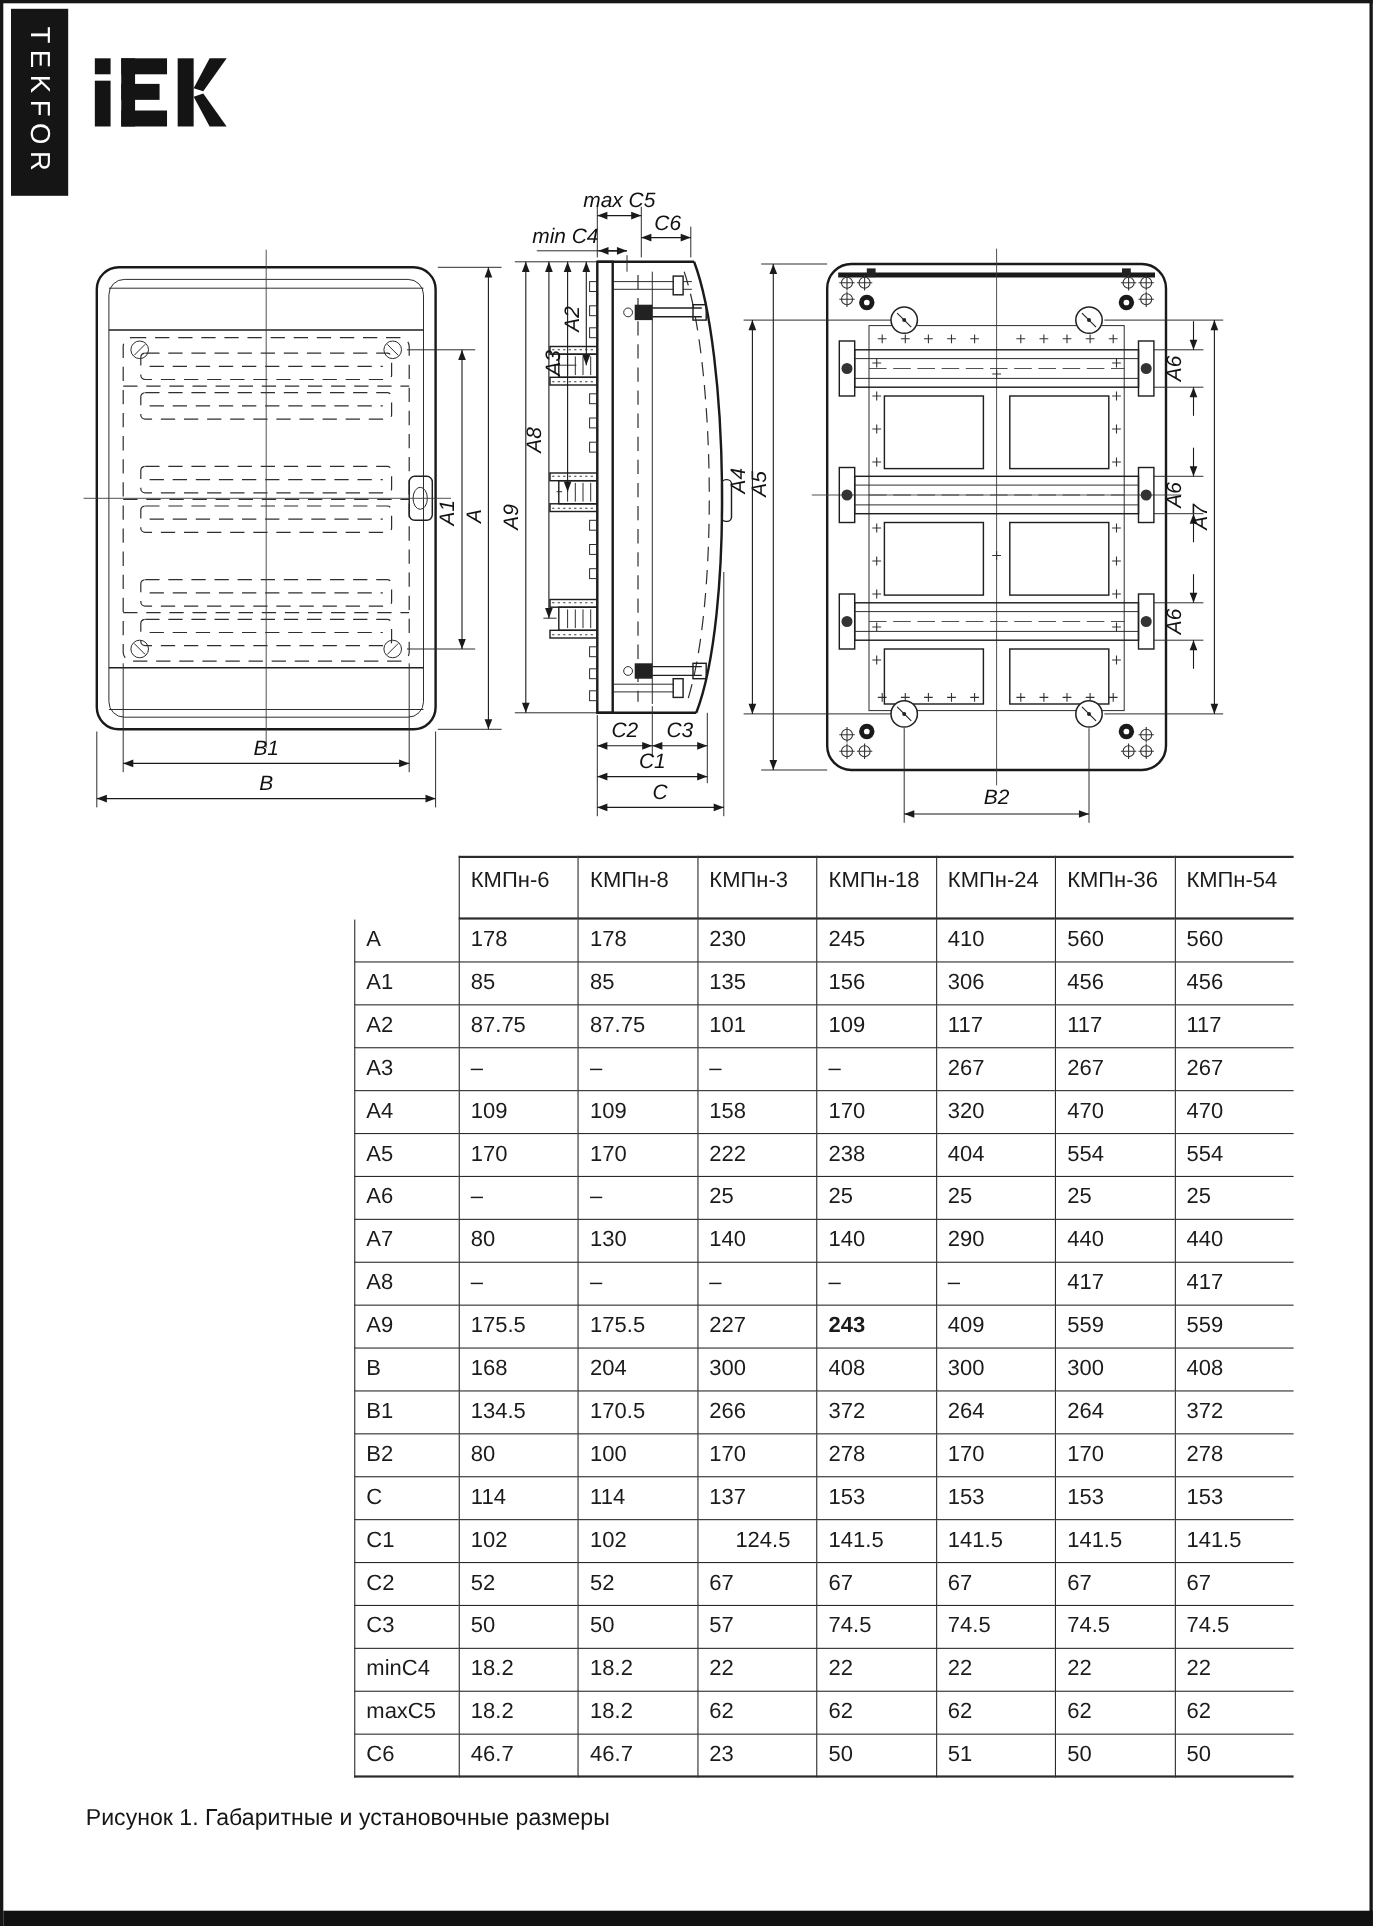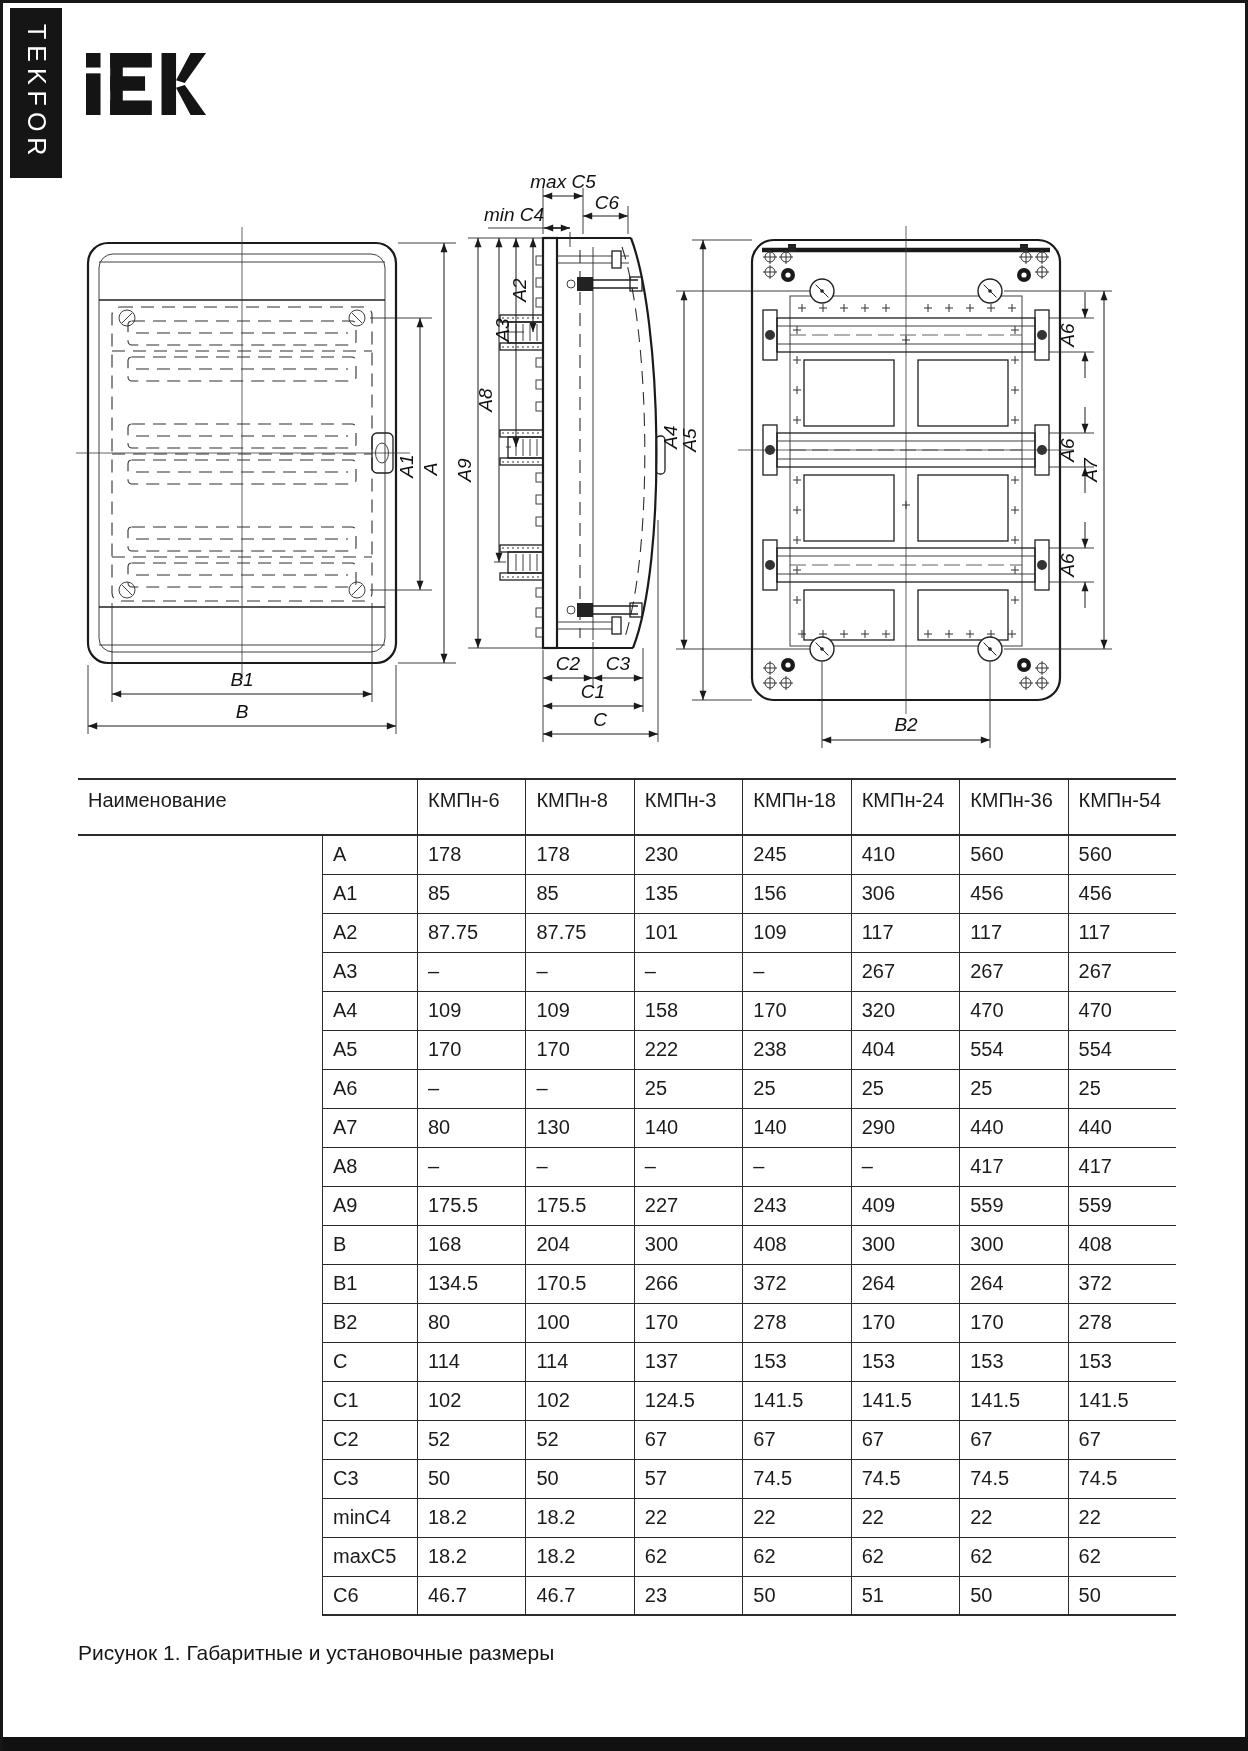--- a/index.html
+++ b/index.html
@@ -423,21 +423,20 @@
 
       <line class="ext" x1="822" y1="662" x2="822" y2="748"></line>
       <line class="ext" x1="990" y1="662" x2="990" y2="748"></line>
       <line class="dim" x1="822" y1="740" x2="990" y2="740" marker-start="url(#ar)" marker-end="url(#ar)"></line>
       <text class="dimlbl" x="906" y="731" text-anchor="middle">B2</text>
     </g>
   </g>
 </svg>
 
 <div class="table-wrap" id="dim-table">
-    <div class="cell th" style="grid-area: 1 / 1 / auto / span 2;">Наименование</div>
     <div class="cell th model-h" style="grid-area: 1 / 3;">КМПн-6</div>
     <div class="cell th model-h" style="grid-area: 1 / 4;">КМПн-8</div>
     <div class="cell th model-h" style="grid-area: 1 / 5;">КМПн-3</div>
     <div class="cell th model-h" style="grid-area: 1 / 6;">КМПн-18</div>
     <div class="cell th model-h" style="grid-area: 1 / 7;">КМПн-24</div>
     <div class="cell th model-h" style="grid-area: 1 / 8;">КМПн-36</div>
     <div class="cell th model-h" style="grid-area: 1 / 9;">КМПн-54</div>
     <div class="cell dim-cell" style="grid-area: 2 / 2;">A</div>
     <div class="cell val-cell" style="grid-area: 2 / 3;">178</div>
     <div class="cell val-cell" style="grid-area: 2 / 4;">178</div>
@@ -507,21 +506,21 @@
     <div class="cell val-cell" style="grid-area: 10 / 4;">–</div>
     <div class="cell val-cell" style="grid-area: 10 / 5;">–</div>
     <div class="cell val-cell" style="grid-area: 10 / 6;">–</div>
     <div class="cell val-cell" style="grid-area: 10 / 7;">–</div>
     <div class="cell val-cell" style="grid-area: 10 / 8;">417</div>
     <div class="cell val-cell" style="grid-area: 10 / 9;">417</div>
     <div class="cell dim-cell" style="grid-area: 11 / 2;">A9</div>
     <div class="cell val-cell" style="grid-area: 11 / 3;">175.5</div>
     <div class="cell val-cell" style="grid-area: 11 / 4;">175.5</div>
     <div class="cell val-cell" style="grid-area: 11 / 5;">227</div>
-    <div class="cell val-cell" style="grid-area: 11 / 6;">243</div>
+    <div class="cell val-cell" style="grid-area: 11 / 6; font-weight: bold;">243</div>
     <div class="cell val-cell" style="grid-area: 11 / 7;">409</div>
     <div class="cell val-cell" style="grid-area: 11 / 8;">559</div>
     <div class="cell val-cell" style="grid-area: 11 / 9;">559</div>
     <div class="cell dim-cell" style="grid-area: 12 / 2;">B</div>
     <div class="cell val-cell" style="grid-area: 12 / 3;">168</div>
     <div class="cell val-cell" style="grid-area: 12 / 4;">204</div>
     <div class="cell val-cell" style="grid-area: 12 / 5;">300</div>
     <div class="cell val-cell" style="grid-area: 12 / 6;">408</div>
     <div class="cell val-cell" style="grid-area: 12 / 7;">300</div>
     <div class="cell val-cell" style="grid-area: 12 / 8;">300</div>
@@ -546,21 +545,21 @@
     <div class="cell val-cell" style="grid-area: 15 / 3;">114</div>
     <div class="cell val-cell" style="grid-area: 15 / 4;">114</div>
     <div class="cell val-cell" style="grid-area: 15 / 5;">137</div>
     <div class="cell val-cell" style="grid-area: 15 / 6;">153</div>
     <div class="cell val-cell" style="grid-area: 15 / 7;">153</div>
     <div class="cell val-cell" style="grid-area: 15 / 8;">153</div>
     <div class="cell val-cell" style="grid-area: 15 / 9;">153</div>
     <div class="cell dim-cell" style="grid-area: 16 / 2;">C1</div>
     <div class="cell val-cell" style="grid-area: 16 / 3;">102</div>
     <div class="cell val-cell" style="grid-area: 16 / 4;">102</div>
-    <div class="cell val-cell" style="grid-area: 16 / 5;">124.5</div>
+    <div class="cell val-cell" style="grid-area: 16 / 5; text-align: center;">124.5</div>
     <div class="cell val-cell" style="grid-area: 16 / 6;">141.5</div>
     <div class="cell val-cell" style="grid-area: 16 / 7;">141.5</div>
     <div class="cell val-cell" style="grid-area: 16 / 8;">141.5</div>
     <div class="cell val-cell" style="grid-area: 16 / 9;">141.5</div>
     <div class="cell dim-cell" style="grid-area: 17 / 2;">C2</div>
     <div class="cell val-cell" style="grid-area: 17 / 3;">52</div>
     <div class="cell val-cell" style="grid-area: 17 / 4;">52</div>
     <div class="cell val-cell" style="grid-area: 17 / 5;">67</div>
     <div class="cell val-cell" style="grid-area: 17 / 6;">67</div>
     <div class="cell val-cell" style="grid-area: 17 / 7;">67</div>

